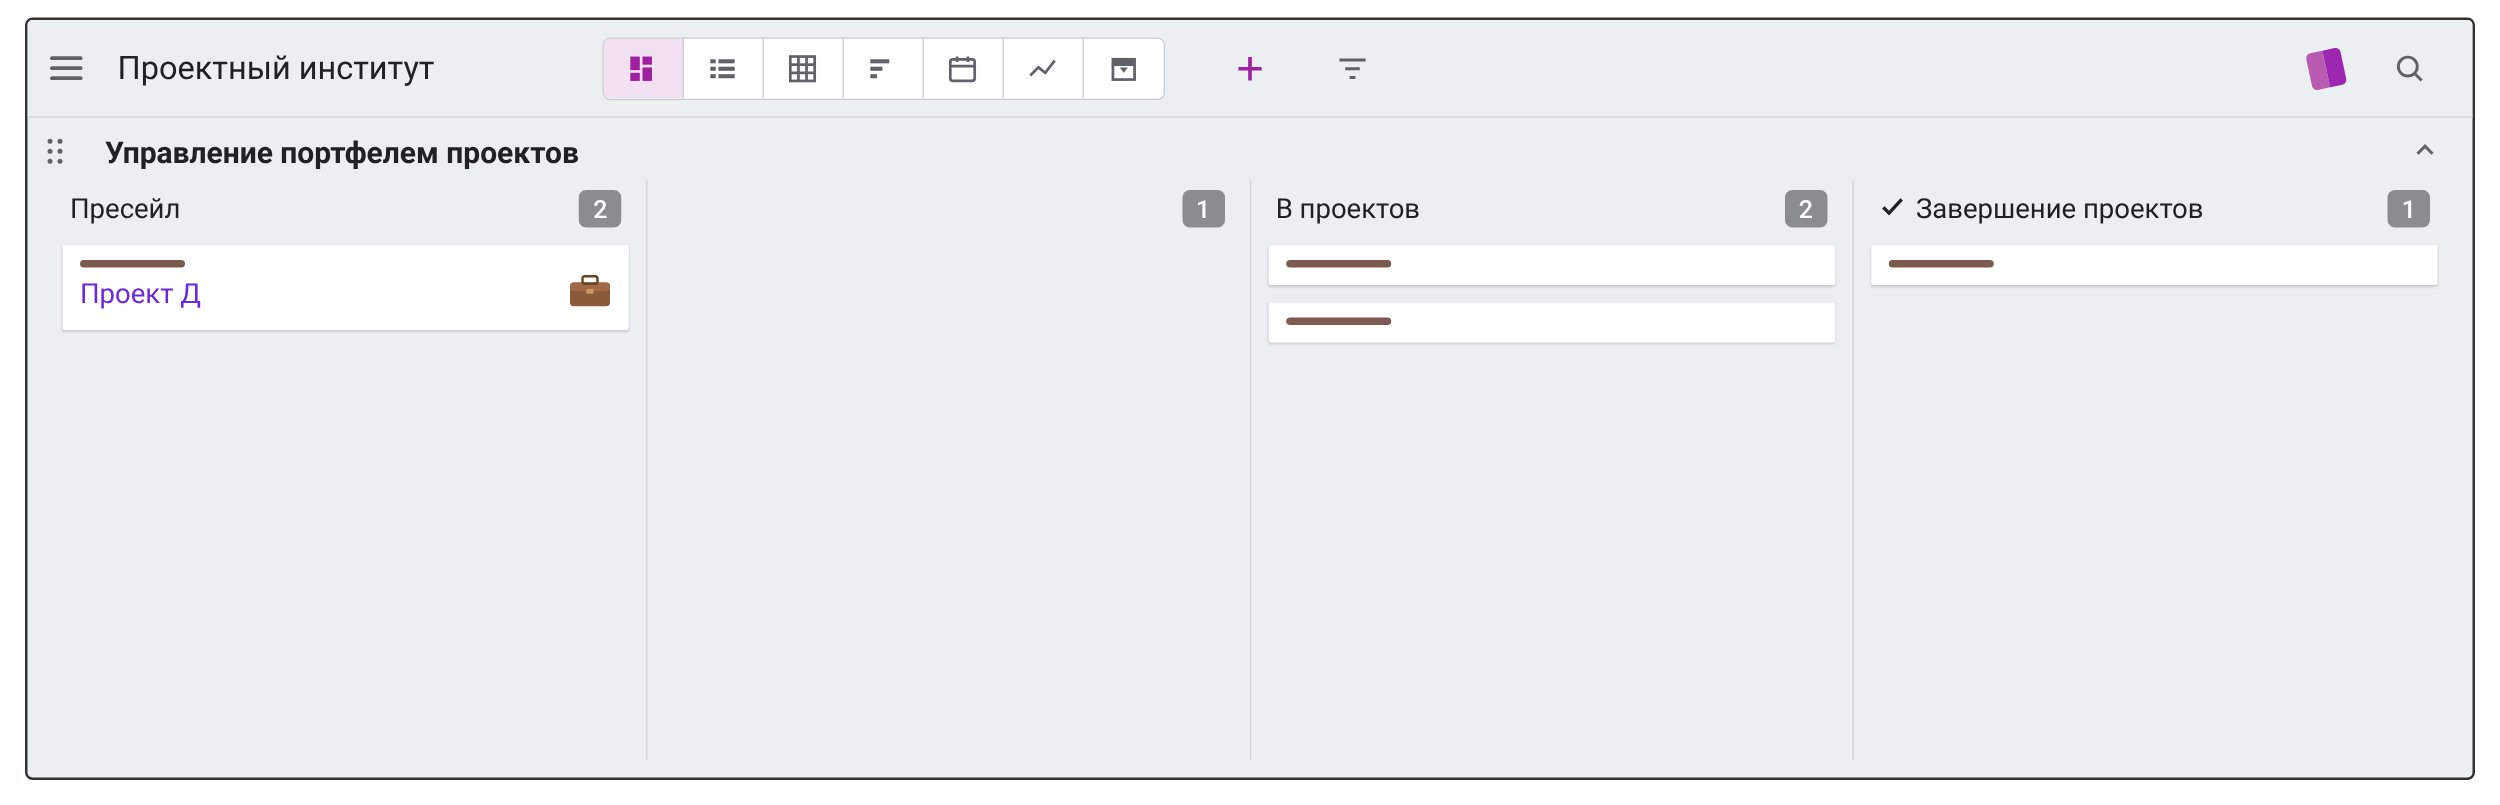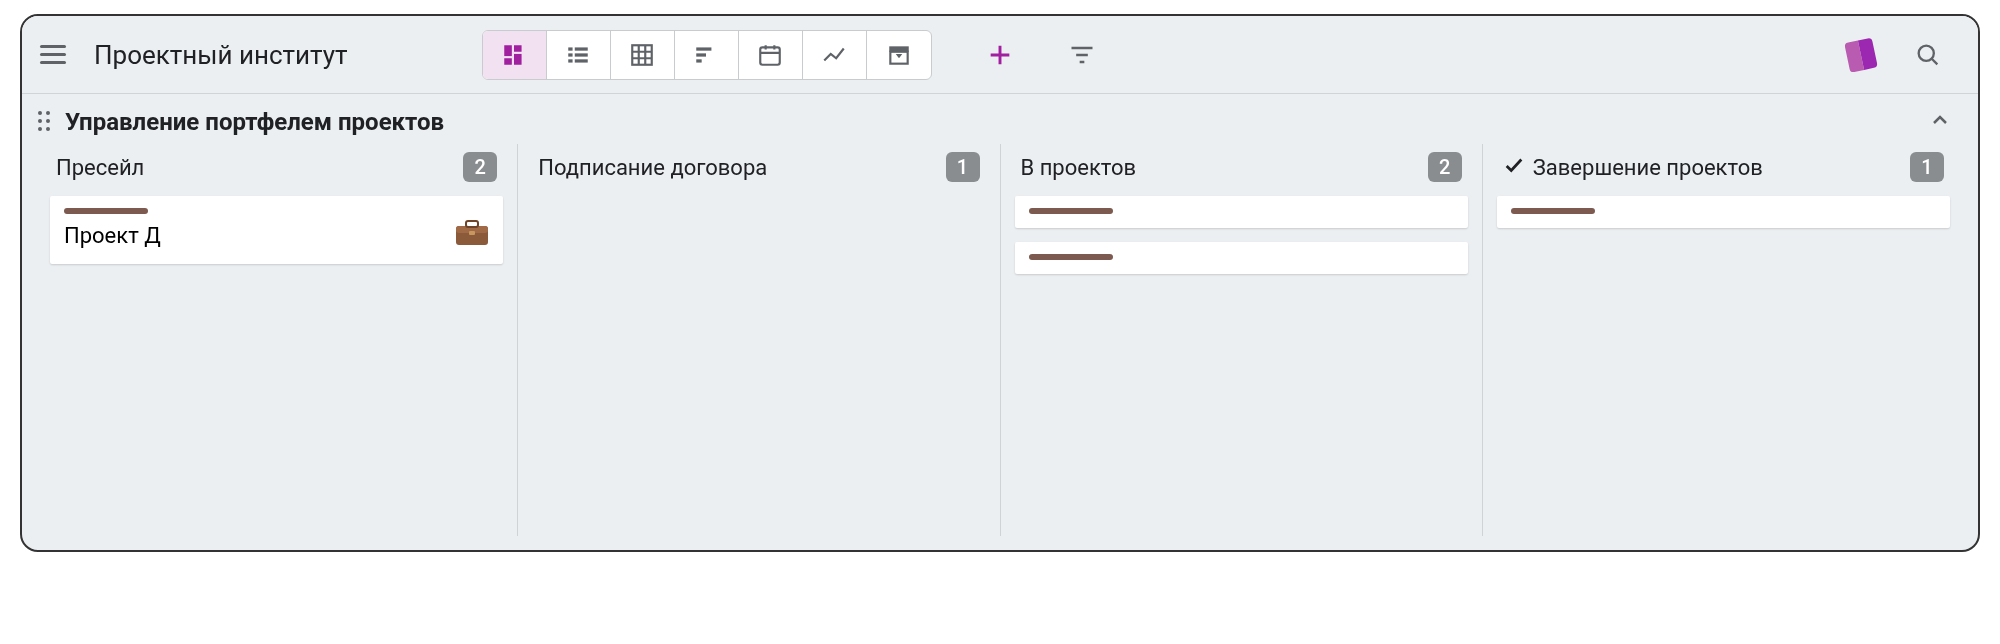--- a/index.html
+++ b/index.html
@@ -1,23 +1,23 @@
 <!DOCTYPE html>
 <html><head>
 <meta charset="utf-8">
 <style>
   * { box-sizing: border-box; margin: 0; padding: 0; }
   html, body { width: 2000px; height: 644px; font-family: -apple-system, BlinkMacSystemFont, "Segoe UI", Roboto, Arial, sans-serif; background: #fff; }
   .app-frame {
     margin: 14px 20px;
     border: 2px solid #333;
-    border-radius: 18px;
+    border-radius: 6px;
     overflow: hidden;
     background: #eceff1;
-    height: 538px;
+    height: 610px;
     display: flex;
     flex-direction: column;
   }
   
   .topbar {
     display: flex;
     align-items: center;
     padding: 10px 18px;
     background: #eceff1;
     border-bottom: 1px solid #d0d4d7;
@@ -64,21 +64,21 @@
     width: 30px; height: 30px;
     transform: rotate(-12deg);
     border-radius: 4px;
     display:flex;
   }
   .color-swatch .a { width: 14px; background:#b95bb0; border-radius: 4px 0 0 4px;}
   .color-swatch .b { width: 14px; background:#9c27b0; border-radius: 0 4px 4px 0;}
 
   
   .board-header {
-    display:flex; align-items:center; padding: 14px 16px 8px; gap: 9px; justify-content: space-between;
+    display:flex; align-items:center; padding: 14px 16px 8px; gap: 28px; justify-content: space-between;
   }
   .drag-dots {
     width: 18px; height: 22px;
     display:grid; grid-template-columns: repeat(2,4px); grid-template-rows: repeat(3,4px);
     gap: 4px;
     cursor: grab;
   }
   .drag-dots span { width:4px; height:4px; background:#5f6368; border-radius:50%; }
   .board-title { font-size: 24px; font-weight: 700; color:#202124; }
   .collapse-caret { margin-left:auto; margin-right: 10px; cursor:pointer; color:#5f6368; }
@@ -121,21 +121,21 @@
     margin-bottom: 14px;
     padding: 12px 14px 14px;
     display:flex; flex-direction:column; gap:6px;
     cursor: pointer;
     position: relative;
   }
   .card-bar {
     width: 84px; height: 6px; background:#7d5a4f; border-radius: 3px;
   }
   .card-row { display:flex; align-items:center; }
-  .card-name { font-size: 22px; color:#000000;text-align:right; }
+  .card-name { font-size: 22px; color:#6d28d9;text-align:right; }
   .card-icon { margin-left:auto; }
   .briefcase {
     width: 34px; height: 26px;
   }
 </style>
 </head>
 <body>
 
 <div class="app-frame">
 
@@ -271,21 +271,20 @@
                 <rect x="11" y="1" width="12" height="6" rx="2" fill="none" stroke="#6e4328" stroke-width="2"></rect>
                 <rect x="14" y="11" width="6" height="4" rx="1" fill="#c9965f"></rect>
               </svg>
           </span>
         </div>
       </div>
     </div>
 
     <div class="col">
       <div class="col-header">
-        <span class="col-title">Подписание договора</span>
         <span class="col-count">1</span>
       </div>
     </div>
 
     <div class="col">
       <div class="col-header">
         <span class="col-title">В проектов</span>
         <span class="col-count">2</span>
       </div>
       <div class="card">

